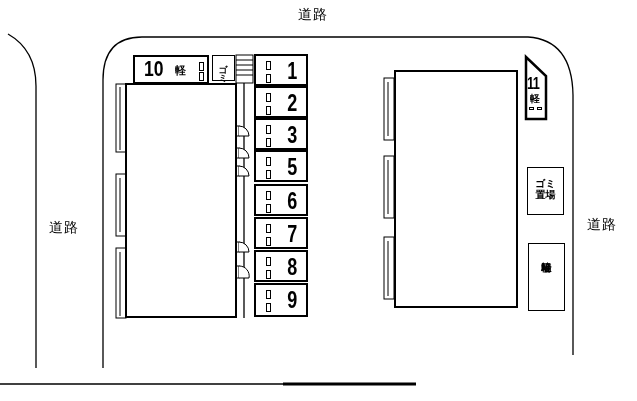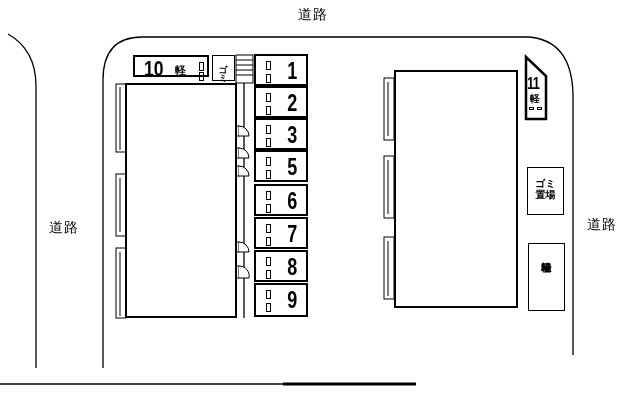--- a/index.html
+++ b/index.html
@@ -68,21 +68,21 @@
 </svg>
 
 <div class="abs road-label" style="left:298px; top:6px;">道路</div>
 <div class="abs road-label" style="left:49px; top:219px;">道路</div>
 <div class="abs road-label" style="left:587px; top:216px;">道路</div>
 
 <div class="abs" style="left:125px; top:83px; width:112px; height:235px; border:2px solid #000; border-right-width:2px; background:#fff;"></div>
 
 <div class="abs" style="left:394px; top:70px; width:124px; height:238px; border:2.5px solid #000; background:#fff;"></div>
 
-<div class="abs box" style="left:133px; top:55px; width:76px; height:22px;">
+<div class="abs box" style="left:133px; top:55px; width:76px; height:29px;">
   <span class="abs" style="left:9px; top:-1px; font-family:'Liberation Sans',sans-serif; font-weight:bold; font-size:22px; transform:scaleX(0.8); transform-origin:left center;">10</span>
   <span class="abs" style="left:40px; top:6px; font-size:11px; font-weight:bold;">軽</span>
   <span class="tick" style="left:64px; top:5px;"></span>
   <span class="tick" style="left:64px; top:15px;"></span>
 </div>
 
 <div class="abs thin" style="left:212px; top:55px; width:23px; height:26px;">
   <span class="abs vtext" style="left:5px; top:2px; font-size:9px;">ゴミ</span>
 </div>
 

